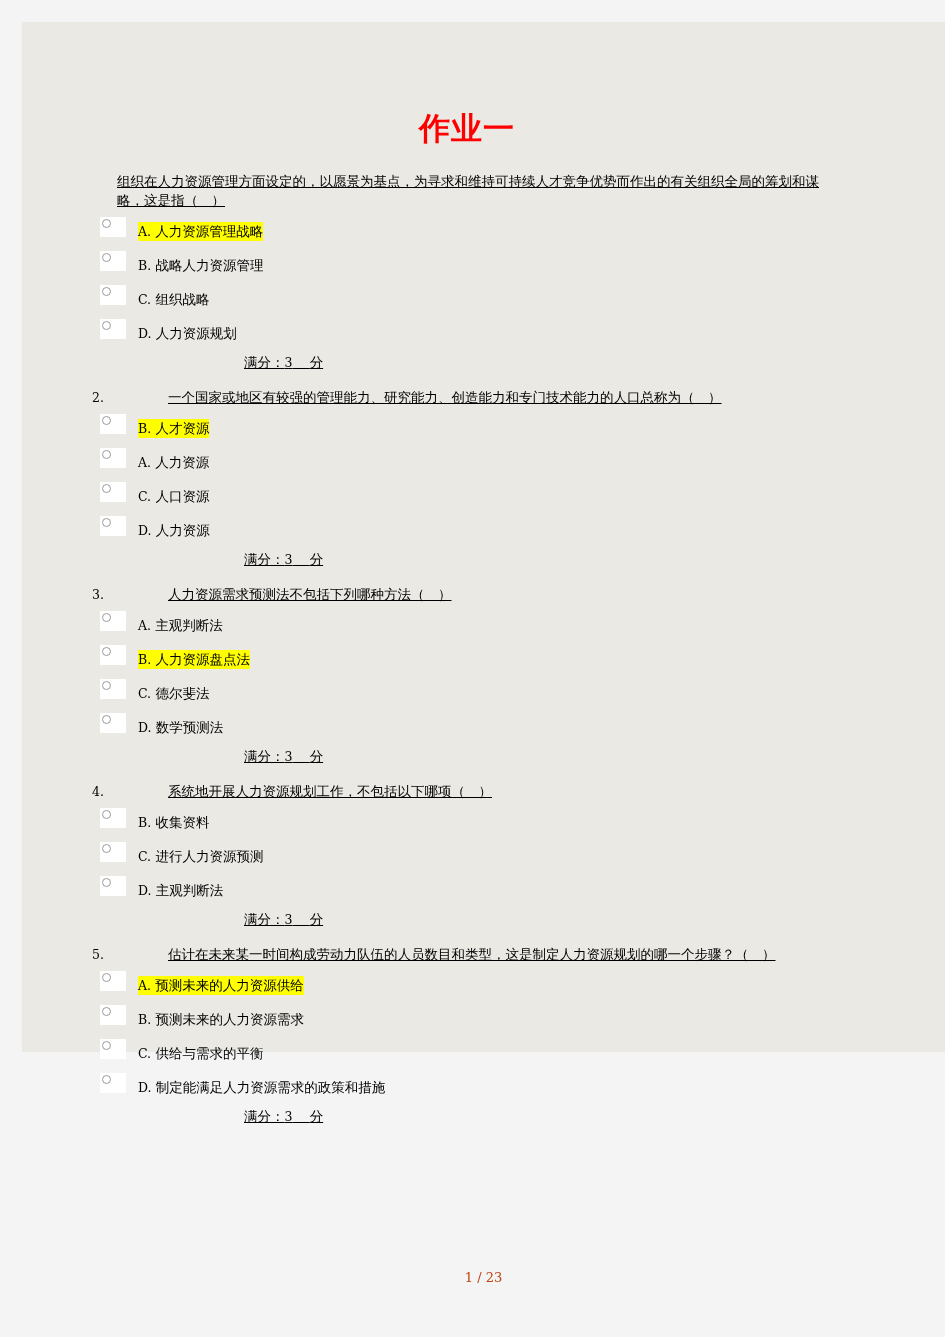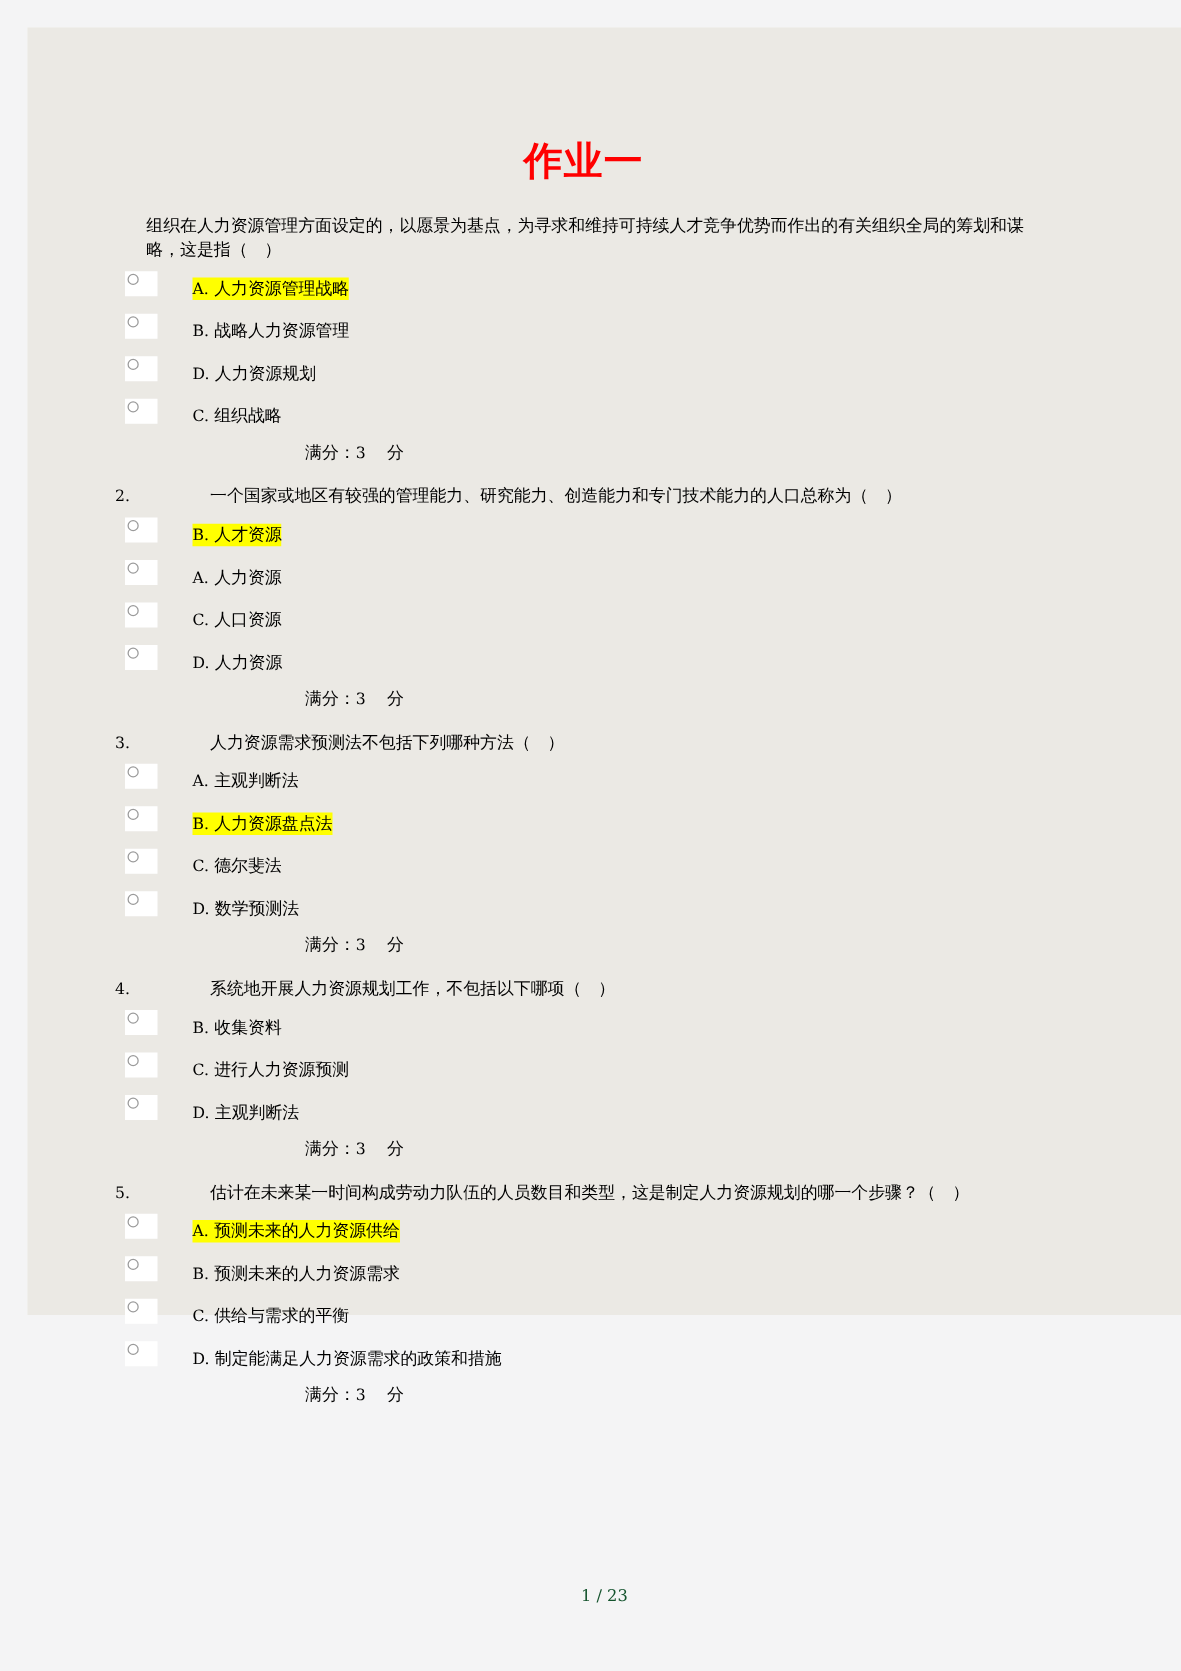--- a/index.html
+++ b/index.html
@@ -36,20 +36,21 @@
     font-family: "DejaVu Sans", "Liberation Sans", sans-serif;
   }
 
   .body-wrap {
     padding: 0 0 0 0;
     margin-top: 22px;
   }
 
   .question-block {
     margin-bottom: 0;
+    text-decoration: underline;
   }
 
   .q-text {
     font-size: 13.5px;
     color: #000;
     line-height: 19px;
     padding-left: 95px;
     padding-right: 100px;
     text-indent: 0;
     margin: 0 0 5px 0;
@@ -93,21 +94,21 @@
     width: 9px;
     height: 9px;
     border: 1.5px solid #9a9a9a;
     border-radius: 50%;
     background: transparent;
     box-sizing: border-box;
   }
 
   .option-label {
     position: absolute;
-    left: 132px;
+    left: 116px;
     top: 7px;
     font-size: 13.5px;
     line-height: 18px;
     white-space: nowrap;
     font-family: "DejaVu Sans", "Liberation Sans", sans-serif;
   }
   .option-label .olet {
     font-family: "DejaVu Serif", "Liberation Serif", serif;
     font-size: 12.5px;
   }
@@ -127,21 +128,21 @@
     font-size: 12.5px;
   }
 
   .footer {
     position: absolute;
     left: 0;
     right: 0;
     top: 1248px;
     text-align: center;
     font-size: 13px;
-    color: #14532d;
+    color: #c2410c;
     font-family: "DejaVu Serif", "Liberation Serif", serif;
   }
 </style>
 </head>
 <body>
 
 <div class="page">
 
   <h1 class="doc-title">作业一</h1>
 
@@ -158,28 +159,28 @@
           <li class="option-row">
             <span class="radio-box">
               <span class="radio-dot"></span>
             </span>
             <span class="option-label"><span class="olet">B.</span> <span>战略人力资源管理</span></span>
           </li>
           <li class="option-row">
             <span class="radio-box">
               <span class="radio-dot"></span>
             </span>
+            <span class="option-label"><span class="olet">C.</span> <span>组织战略</span></span>
+          </li>
+          <li class="option-row">
+            <span class="radio-box">
+              <span class="radio-dot"></span>
+            </span>
             <span class="option-label"><span class="olet">D.</span> <span>人力资源规划</span></span>
           </li>
-          <li class="option-row">
-            <span class="radio-box">
-              <span class="radio-dot"></span>
-            </span>
-            <span class="option-label"><span class="olet">C.</span> <span>组织战略</span></span>
-          </li>
         </ul>
         <div class="score-line"><span>满分：</span><span class="sc-num">3</span>&nbsp;&nbsp;&nbsp;&nbsp;<span>分</span></div>
       </div>
       <div class="question-block">
         <p class="q-text numbered"><span class="q-num">2.</span><span>一个国家或地区有较强的管理能力、研究能力、创造能力和专门技术能力的人口总称为（　）</span></p>
         <ul class="options">
           <li class="option-row">
             <span class="radio-box">
               <span class="radio-dot"></span>
             </span>

